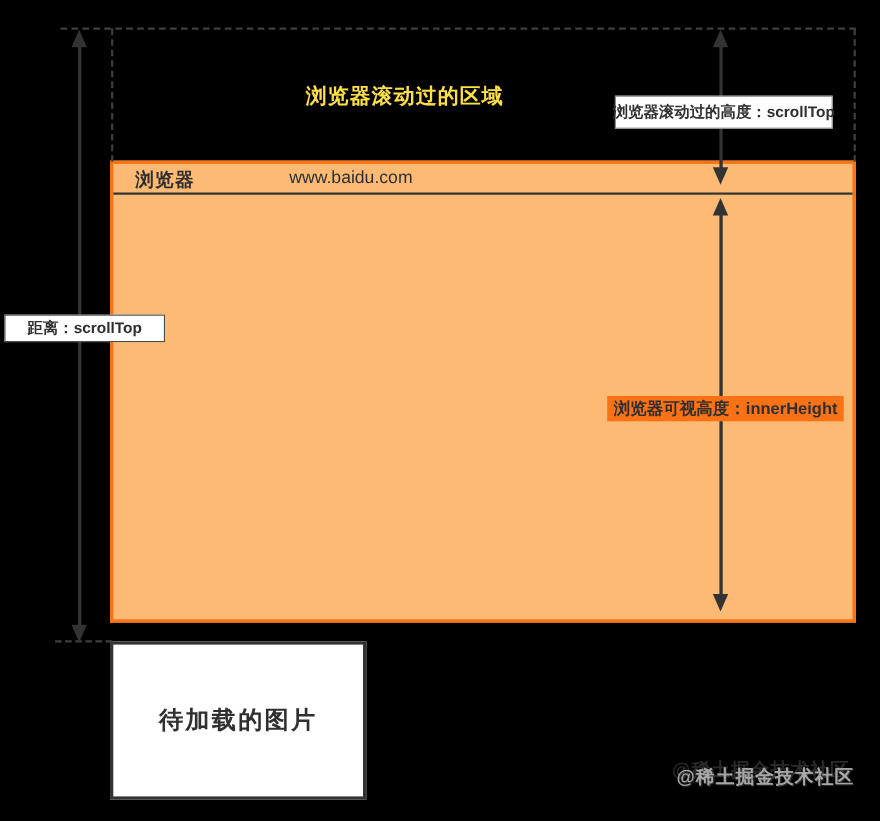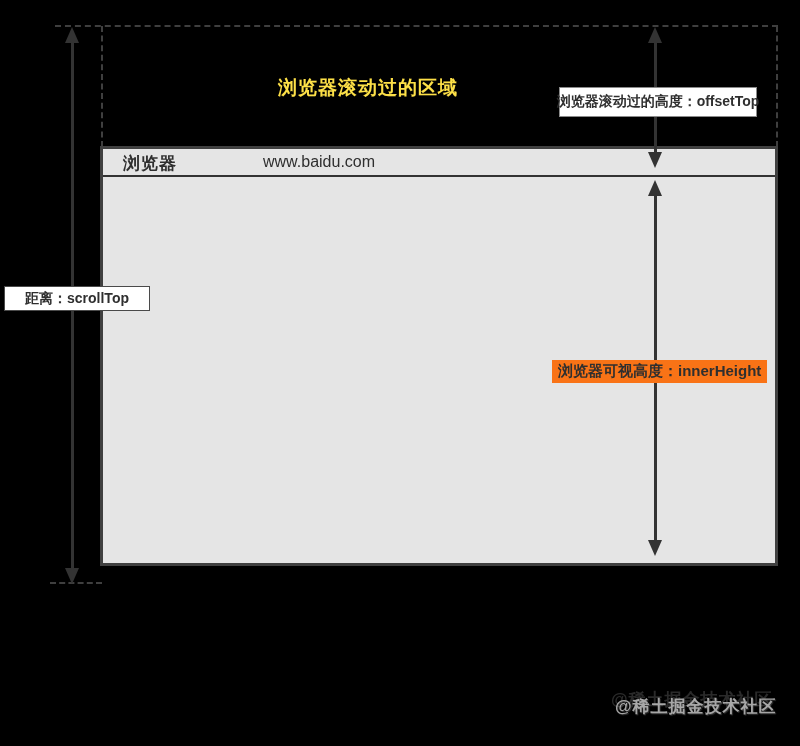--- a/index.html
+++ b/index.html
@@ -38,21 +38,21 @@
     border-left: 7px solid transparent; border-right: 7px solid transparent;
     border-top: 16px solid #333;
   }
   #arrow-offsettop   { left: 65px;  top: 27px;  height: 557px; }
   #arrow-scrolltop   { left: 648px; top: 27px;  height: 141px; }
   #arrow-innerheight { left: 648px; top: 180px; height: 376px; }
 
   
   .browser {
     position: absolute; left: 100px; top: 146px; width: 678px; height: 420px;
-    background: #e5e5e5; border: 3px solid #404040; box-sizing: border-box; z-index: 1;
+    background: #fdba74; border: 3px solid #f97316; box-sizing: border-box; z-index: 1;
   }
   .browser-header { position: relative; height: 26px; border-bottom: 2px solid #333; }
   .browser-name {
     position: absolute; left: 20px; top: 3px;
     font-size: 17px; font-weight: bold; color: #2f2f2f; letter-spacing: 1px;
   }
   .browser-url {
     position: absolute; left: 160px; top: 4px;
     font-size: 16px; font-weight: normal; color: #2f2f2f;
   }
@@ -125,22 +125,25 @@
       <span class="browser-url">www.baidu.com</span>
     </div>
   </div>
 
   <div class="arrow-v" id="arrow-innerheight">
     <div class="line"></div>
     <div class="head-up"></div>
     <div class="head-down"></div>
   </div>
 
-  <div class="scrolltop-label">浏览器滚动过的高度：offsetTop</div>
+  <div class="scrolltop-label">浏览器滚动过的高度：scrollTop</div>
   <div class="innerheight-label">浏览器可视高度：innerHeight</div>
   <div class="offsettop-label">
     <div>距离：scrollTop</div>
   </div>
 
+  <div class="image-box">
+    <span>待加载的图片</span>
+  </div>
 
   <div class="watermark">@稀土掘金技术社区</div>
 
 </div>
 
 </body></html>

